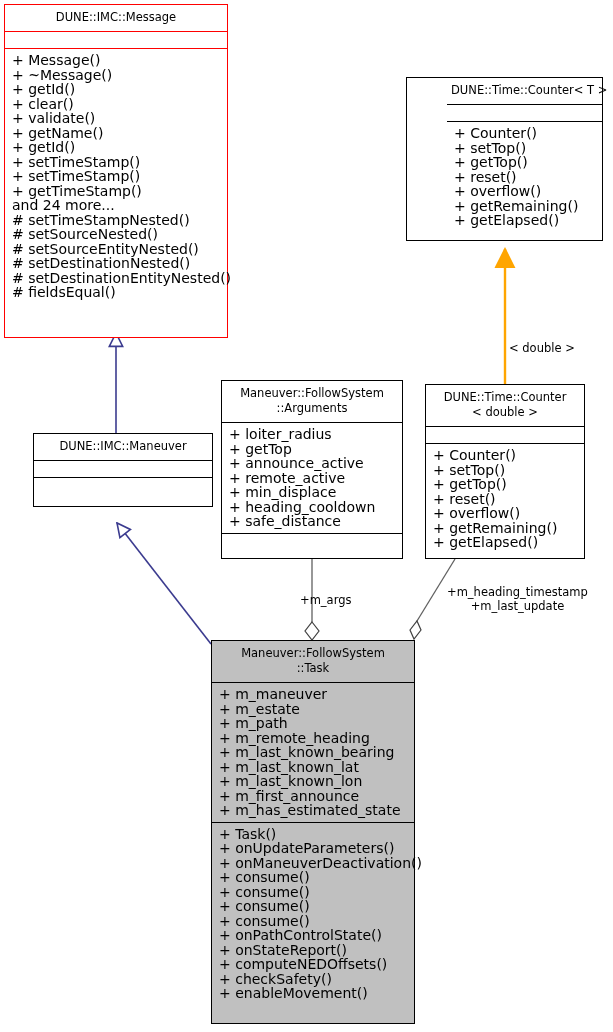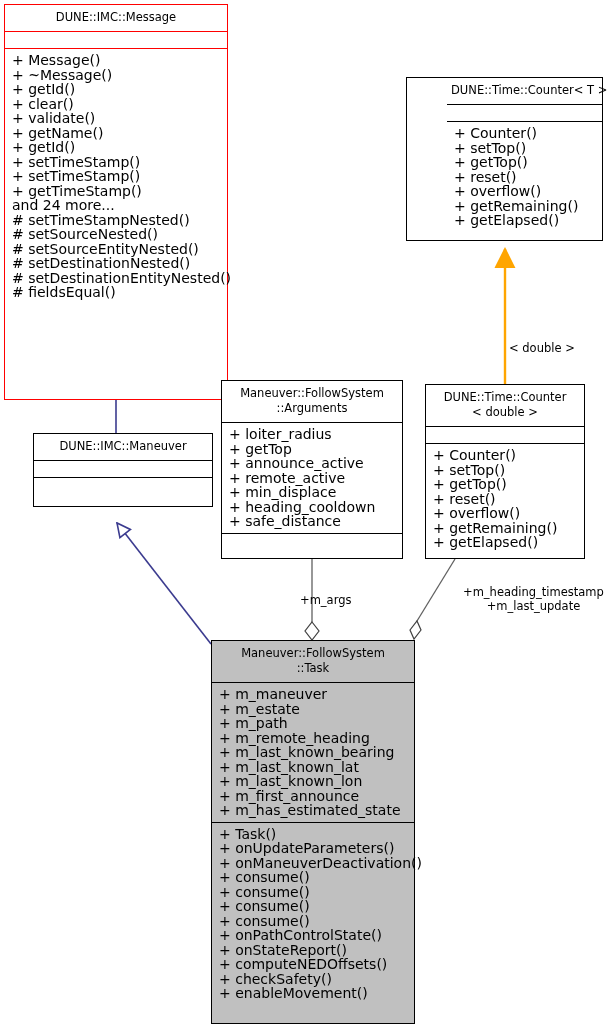--- a/index.html
+++ b/index.html
@@ -113,21 +113,21 @@
       <line x1="312" y1="559" x2="312" y2="622" stroke="#606060" stroke-width="1.3"></line>
       <polygon points="312,622 319,631 312,640 305,631" fill="#ffffff" stroke="#404040" stroke-width="1.2"></polygon>
     </g>
 
     <g>
       <line x1="455" y1="559" x2="417" y2="621" stroke="#606060" stroke-width="1.3"></line>
       <polygon points="417,621 421,630 414,639 410,630" fill="#ffffff" stroke="#404040" stroke-width="1.2"></polygon>
     </g>
   </svg>
 
-  <div class="uml-box red" style="left:4px; top:4px; width:224px; height:396px;">
+  <div class="uml-box red" style="left:4px; top:4px; width:224px; height:334px;">
     <div class="compartment title">
       <div class="title-line">DUNE::IMC::Message</div>
     </div>
     <div class="compartment sep empty"></div>
     <div class="compartment sep">
       <div class="member">+ Message()</div>
       <div class="member">+ ~Message()</div>
       <div class="member">+ getId()</div>
       <div class="member">+ clear()</div>
       <div class="member">+ validate()</div>
@@ -233,18 +233,18 @@
       <div class="member">+ computeNEDOffsets()</div>
       <div class="member">+ checkSafety()</div>
       <div class="member">+ enableMovement()</div>
     </div>
   </div>
 
   <div class="edge-label" style="left:509px; top:341px;">&lt; double &gt;</div>
 
   <div class="edge-label" style="left:300px; top:593px;">+m_args</div>
 
-  <div class="edge-label center" style="left:463px; top:585px;">
+  <div class="edge-label center" style="left:447px; top:585px;">
     <div>+m_heading_timestamp</div>
     <div>+m_last_update</div>
   </div>
 
 </div>
 
 </body></html>

